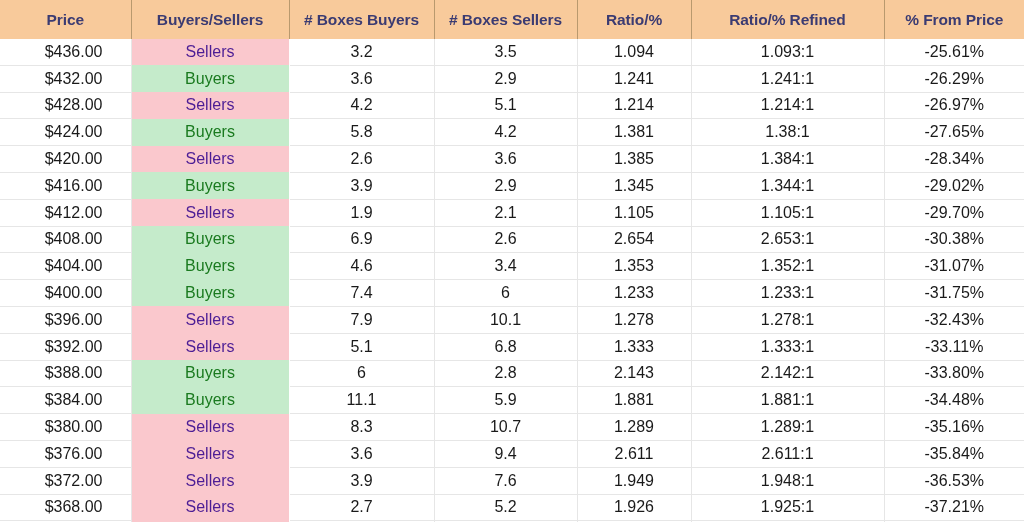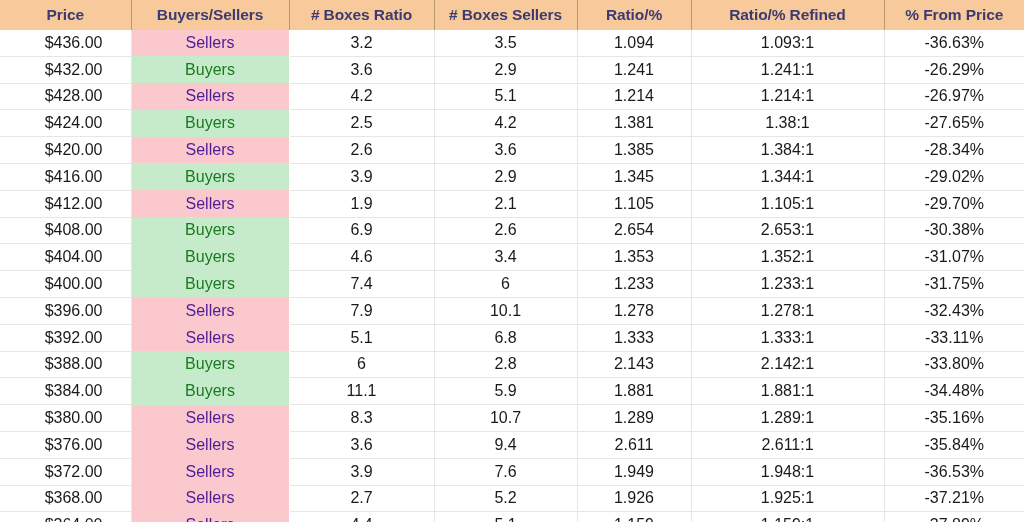--- a/index.html
+++ b/index.html
@@ -26,21 +26,21 @@
   }
   table.grid col.c-price        { width: 131px; }
   table.grid col.c-side         { width: 158px; }
   table.grid col.c-boxbuy       { width: 145px; }
   table.grid col.c-boxsell      { width: 143px; }
   table.grid col.c-ratio        { width: 114px; }
   table.grid col.c-ratioref     { width: 193px; }
   table.grid col.c-fromprice    { width: 140px; }
 
   thead th {
-    height: 30px;
+    height: 39px;
     background: #f8ca9b;
     color: #3b3b72;
     font-weight: bold;
     font-size: 15.5px;
     text-align: center;
     vertical-align: middle;
     padding: 0;
     border-right: 1px solid #b9996e;
     white-space: nowrap;
     letter-spacing: -0.1px;
@@ -90,36 +90,36 @@
       <col class="c-boxbuy">
       <col class="c-boxsell">
       <col class="c-ratio">
       <col class="c-ratioref">
       <col class="c-fromprice">
     </colgroup>
     <thead>
       <tr>
         <th>Price</th>
         <th>Buyers/Sellers</th>
-        <th># Boxes Ratio</th>
+        <th># Boxes Buyers</th>
         <th># Boxes Sellers</th>
         <th>Ratio/%</th>
         <th>Ratio/% Refined</th>
         <th>% From Price</th>
       </tr>
     </thead>
     <tbody id="tbody">
         <tr>
           <td class="price">$436.00</td>
           <td class="side sellers">Sellers</td>
           <td class="num">3.2</td>
           <td class="num">3.5</td>
           <td class="num">1.094</td>
           <td class="num">1.093:1</td>
-          <td class="pct">-36.63%</td>
+          <td class="pct">-25.61%</td>
         </tr>
         <tr>
           <td class="price">$432.00</td>
           <td class="side buyers">Buyers</td>
           <td class="num">3.6</td>
           <td class="num">2.9</td>
           <td class="num">1.241</td>
           <td class="num">1.241:1</td>
           <td class="pct">-26.29%</td>
         </tr>
@@ -128,21 +128,21 @@
           <td class="side sellers">Sellers</td>
           <td class="num">4.2</td>
           <td class="num">5.1</td>
           <td class="num">1.214</td>
           <td class="num">1.214:1</td>
           <td class="pct">-26.97%</td>
         </tr>
         <tr>
           <td class="price">$424.00</td>
           <td class="side buyers">Buyers</td>
-          <td class="num">2.5</td>
+          <td class="num">5.8</td>
           <td class="num">4.2</td>
           <td class="num">1.381</td>
           <td class="num">1.38:1</td>
           <td class="pct">-27.65%</td>
         </tr>
         <tr>
           <td class="price">$420.00</td>
           <td class="side sellers">Sellers</td>
           <td class="num">2.6</td>
           <td class="num">3.6</td>

